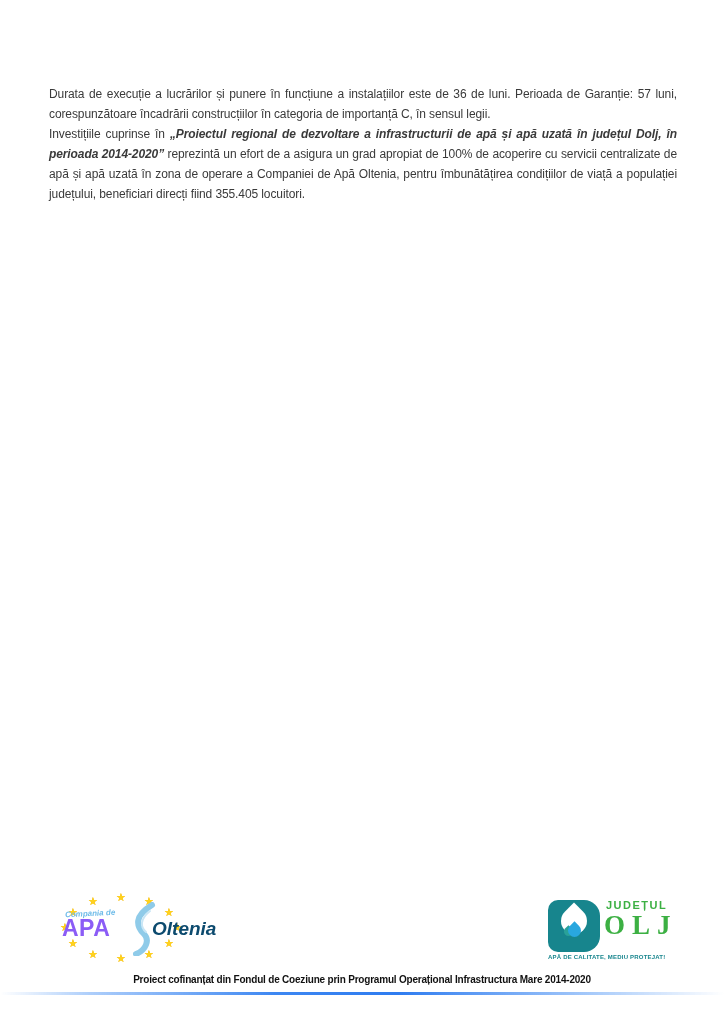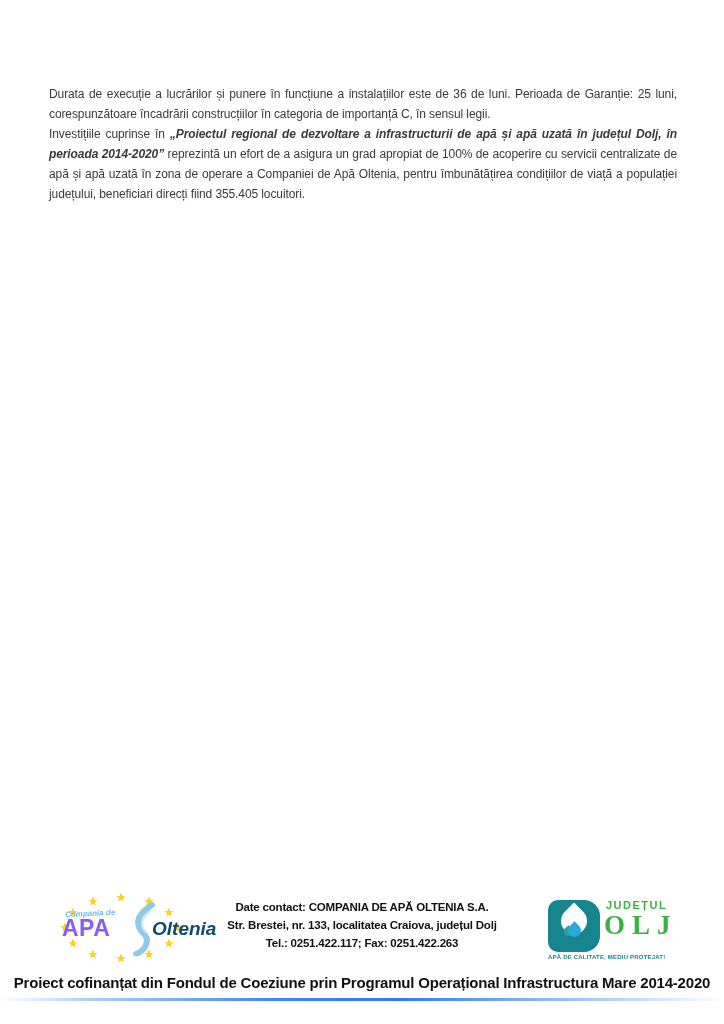--- a/index.html
+++ b/index.html
@@ -169,21 +169,21 @@
     font-weight: bold;
     color: #17858d;
     letter-spacing: 0.2px;
     white-space: nowrap;
   }
 
   
   .cofinance {
     margin-top: 6px;
     text-align: center;
-    font-size: 15px;
+    font-size: 10px;
     font-weight: bold;
     letter-spacing: -0.2px;
     color: #111111;
   }
   .divider {
     margin-top: 7px;
     height: 3px;
     border-radius: 2px;
     background: linear-gradient(to right,
       rgba(120,170,250,0) 0%,
@@ -194,21 +194,21 @@
       rgba(120,170,250,0) 100%);
     filter: blur(0.4px);
   }
 </style>
 </head>
 <body>
 
 <div class="page">
 
   <div class="content">
-    <p class="para">Durata de execuție a lucrărilor și punere în funcțiune a instalațiilor este de 36 de luni. Perioada de Garanție: 25 luni, corespunzătoare încadrării construcțiilor în categoria de importanță C, în sensul legii.</p>
+    <p class="para">Durata de execuție a lucrărilor și punere în funcțiune a instalațiilor este de 36 de luni. Perioada de Garanție: 57 luni, corespunzătoare încadrării construcțiilor în categoria de importanță C, în sensul legii.</p>
     <p class="para"><span>Investițiile cuprinse în </span><span class="quote-bold-italic">„Proiectul regional de dezvoltare a infrastructurii de apă și apă uzată în județul Dolj, în perioada 2014-2020”</span><span> reprezintă un efort de a asigura un grad apropiat de 100% de acoperire cu servicii centralizate de apă și apă uzată în zona de operare a Companiei de Apă Oltenia, pentru îmbunătățirea condițiilor de viață a populației județului, beneficiari direcți fiind 355.405 locuitori.</span></p>
   </div>
 
   <div class="footer">
     <div class="footer-row">
 
       <div class="apa-logo">
         <span class="eu-star" style="left:63px;  top:3px;">★</span>
         <span class="eu-star" style="left:91px;  top:7px;">★</span>
         <span class="eu-star" style="left:111px; top:18px;">★</span>
@@ -224,25 +224,20 @@
 
         <span class="apa-company">Compania de</span>
         <span class="apa-word">APA</span>
         <svg class="apa-swirl" width="32" height="54" viewBox="0 0 32 54">
           <path d="M26 3 C8 14 10 24 18 32 C24 38 20 48 10 52" stroke="#8fcbe9" stroke-width="6" fill="none" stroke-linecap="round"></path>
           <path d="M24 9 C14 17 14 25 20 30" stroke="#c9e6f5" stroke-width="2" fill="none" stroke-linecap="round"></path>
         </svg>
         <span class="oltenia-word">Oltenia</span>
       </div>
 
-      <div class="contact">
-        <div class="contact-line">Date contact: COMPANIA DE APĂ OLTENIA S.A.</div>
-        <div class="contact-line">Str. Brestei, nr. 133, localitatea Craiova, județul Dolj</div>
-        <div class="contact-line">Tel.: 0251.422.117; Fax: 0251.422.263</div>
-      </div>
 
       <div class="dolj-logo">
         <div class="dolj-d">
           <div class="drop dolj-drop-white"></div>
           <div class="drop dolj-drop-teal"></div>
           <div class="drop dolj-drop-blue"></div>
         </div>
         <span class="dolj-judetul">JUDEȚUL</span>
         <span class="dolj-olj">OLJ</span>
         <span class="dolj-tagline">APĂ DE CALITATE, MEDIU PROTEJAT!</span>

